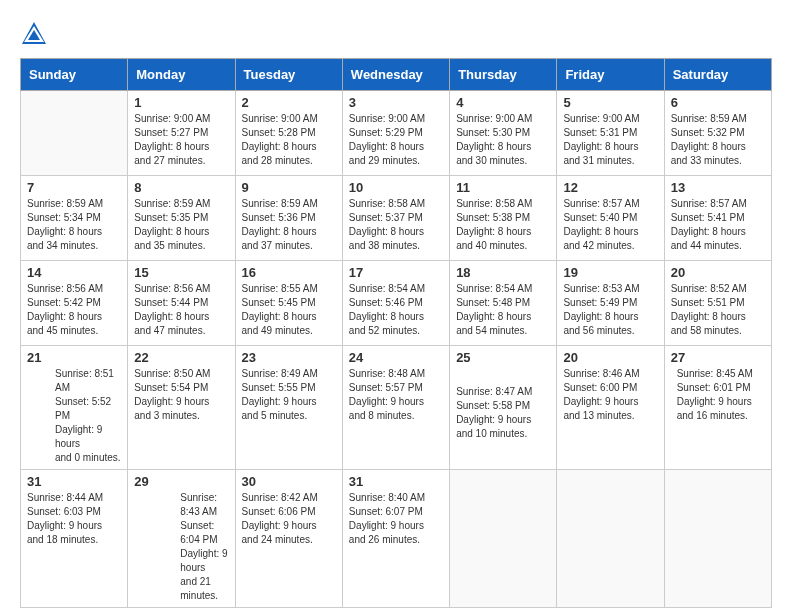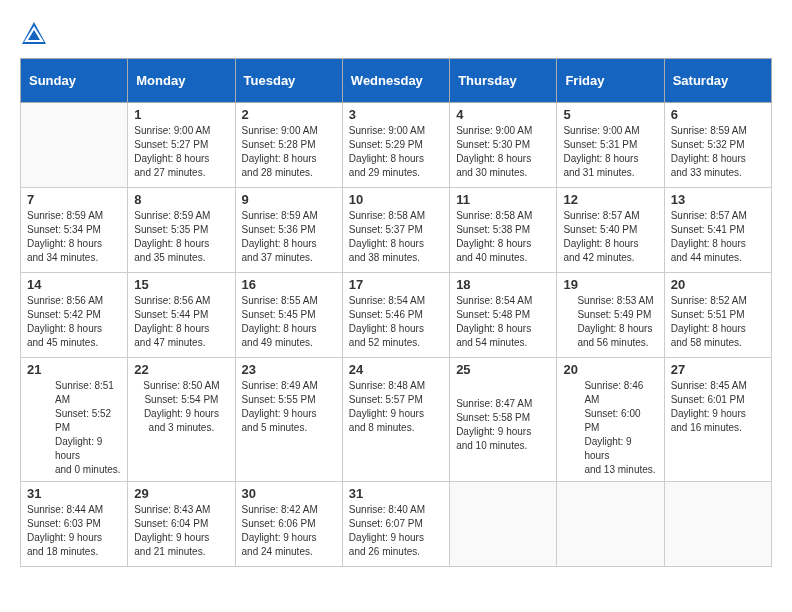--- a/index.html
+++ b/index.html
@@ -54,21 +54,21 @@
     }
     .calendar {
       width: 100%;
       border-collapse: collapse;
       table-layout: fixed;
     }
     .calendar th {
       background-color: #1565c0;
       color: #fff;
       text-align: left;
-      padding: 14px 8px;
+      padding: 8px 8px;
       font-size: 13px;
       font-weight: bold;
       border: 1px solid #aaa;
     }
     .calendar td {
       vertical-align: top;
       padding: 4px 6px;
       border: 1px solid #ccc;
       font-size: 11px;
       color: #333;
@@ -252,21 +252,21 @@
         </td>
         <td>
           <span class="day-number">18</span>
           <div class="day-info" style="white-space: pre-line;">Sunrise: 8:54 AM
 Sunset: 5:48 PM
 Daylight: 8 hours
 and 54 minutes.</div>
         </td>
         <td>
           <span class="day-number">19</span>
-          <div class="day-info" style="white-space: pre-line; margin-left: 14px;">Sunrise: 8:53 AM
+          <div class="day-info" style="white-space: pre-line;">Sunrise: 8:53 AM
 Sunset: 5:49 PM
 Daylight: 8 hours
 and 56 minutes.</div>
         </td>
         <td>
           <span class="day-number">20</span>
           <div class="day-info" style="white-space: pre-line;">Sunrise: 8:52 AM
 Sunset: 5:51 PM
 Daylight: 8 hours
 and 58 minutes.</div>
@@ -275,21 +275,21 @@
       <tr>
         <td>
           <span class="day-number">21</span>
           <div class="day-info" style="white-space: pre-line; margin-left: 28px;">Sunrise: 8:51 AM
 Sunset: 5:52 PM
 Daylight: 9 hours
 and 0 minutes.</div>
         </td>
         <td>
           <span class="day-number">22</span>
-          <div class="day-info" style="white-space: pre-line; text-align: center;">Sunrise: 8:50 AM
+          <div class="day-info" style="white-space: pre-line;">Sunrise: 8:50 AM
 Sunset: 5:54 PM
 Daylight: 9 hours
 and 3 minutes.</div>
         </td>
         <td>
           <span class="day-number">23</span>
           <div class="day-info" style="white-space: pre-line;">Sunrise: 8:49 AM
 Sunset: 5:55 PM
 Daylight: 9 hours
 and 5 minutes.</div>
@@ -303,44 +303,44 @@
         </td>
         <td>
           <span class="day-number">25</span>
           <div class="day-info" style="white-space: pre-line; margin-top: 20px;">Sunrise: 8:47 AM
 Sunset: 5:58 PM
 Daylight: 9 hours
 and 10 minutes.</div>
         </td>
         <td>
           <span class="day-number">20</span>
-          <div class="day-info" style="white-space: pre-line; margin-left: 21px;">Sunrise: 8:46 AM
+          <div class="day-info" style="white-space: pre-line;">Sunrise: 8:46 AM
 Sunset: 6:00 PM
 Daylight: 9 hours
 and 13 minutes.</div>
         </td>
         <td>
           <span class="day-number">27</span>
-          <div class="day-info" style="white-space: pre-line;">Sunrise: 8:45 AM
+          <div class="day-info" style="white-space: pre-line; margin-left: 6px;">Sunrise: 8:45 AM
 Sunset: 6:01 PM
 Daylight: 9 hours
 and 16 minutes.</div>
         </td>
       </tr>
       <tr>
         <td>
           <span class="day-number">31</span>
           <div class="day-info" style="white-space: pre-line;">Sunrise: 8:44 AM
 Sunset: 6:03 PM
 Daylight: 9 hours
 and 18 minutes.</div>
         </td>
         <td>
           <span class="day-number">29</span>
-          <div class="day-info" style="white-space: pre-line;">Sunrise: 8:43 AM
+          <div class="day-info" style="white-space: pre-line; margin-left: 46px;">Sunrise: 8:43 AM
 Sunset: 6:04 PM
 Daylight: 9 hours
 and 21 minutes.</div>
         </td>
         <td>
           <span class="day-number">30</span>
           <div class="day-info" style="white-space: pre-line;">Sunrise: 8:42 AM
 Sunset: 6:06 PM
 Daylight: 9 hours
 and 24 minutes.</div>

